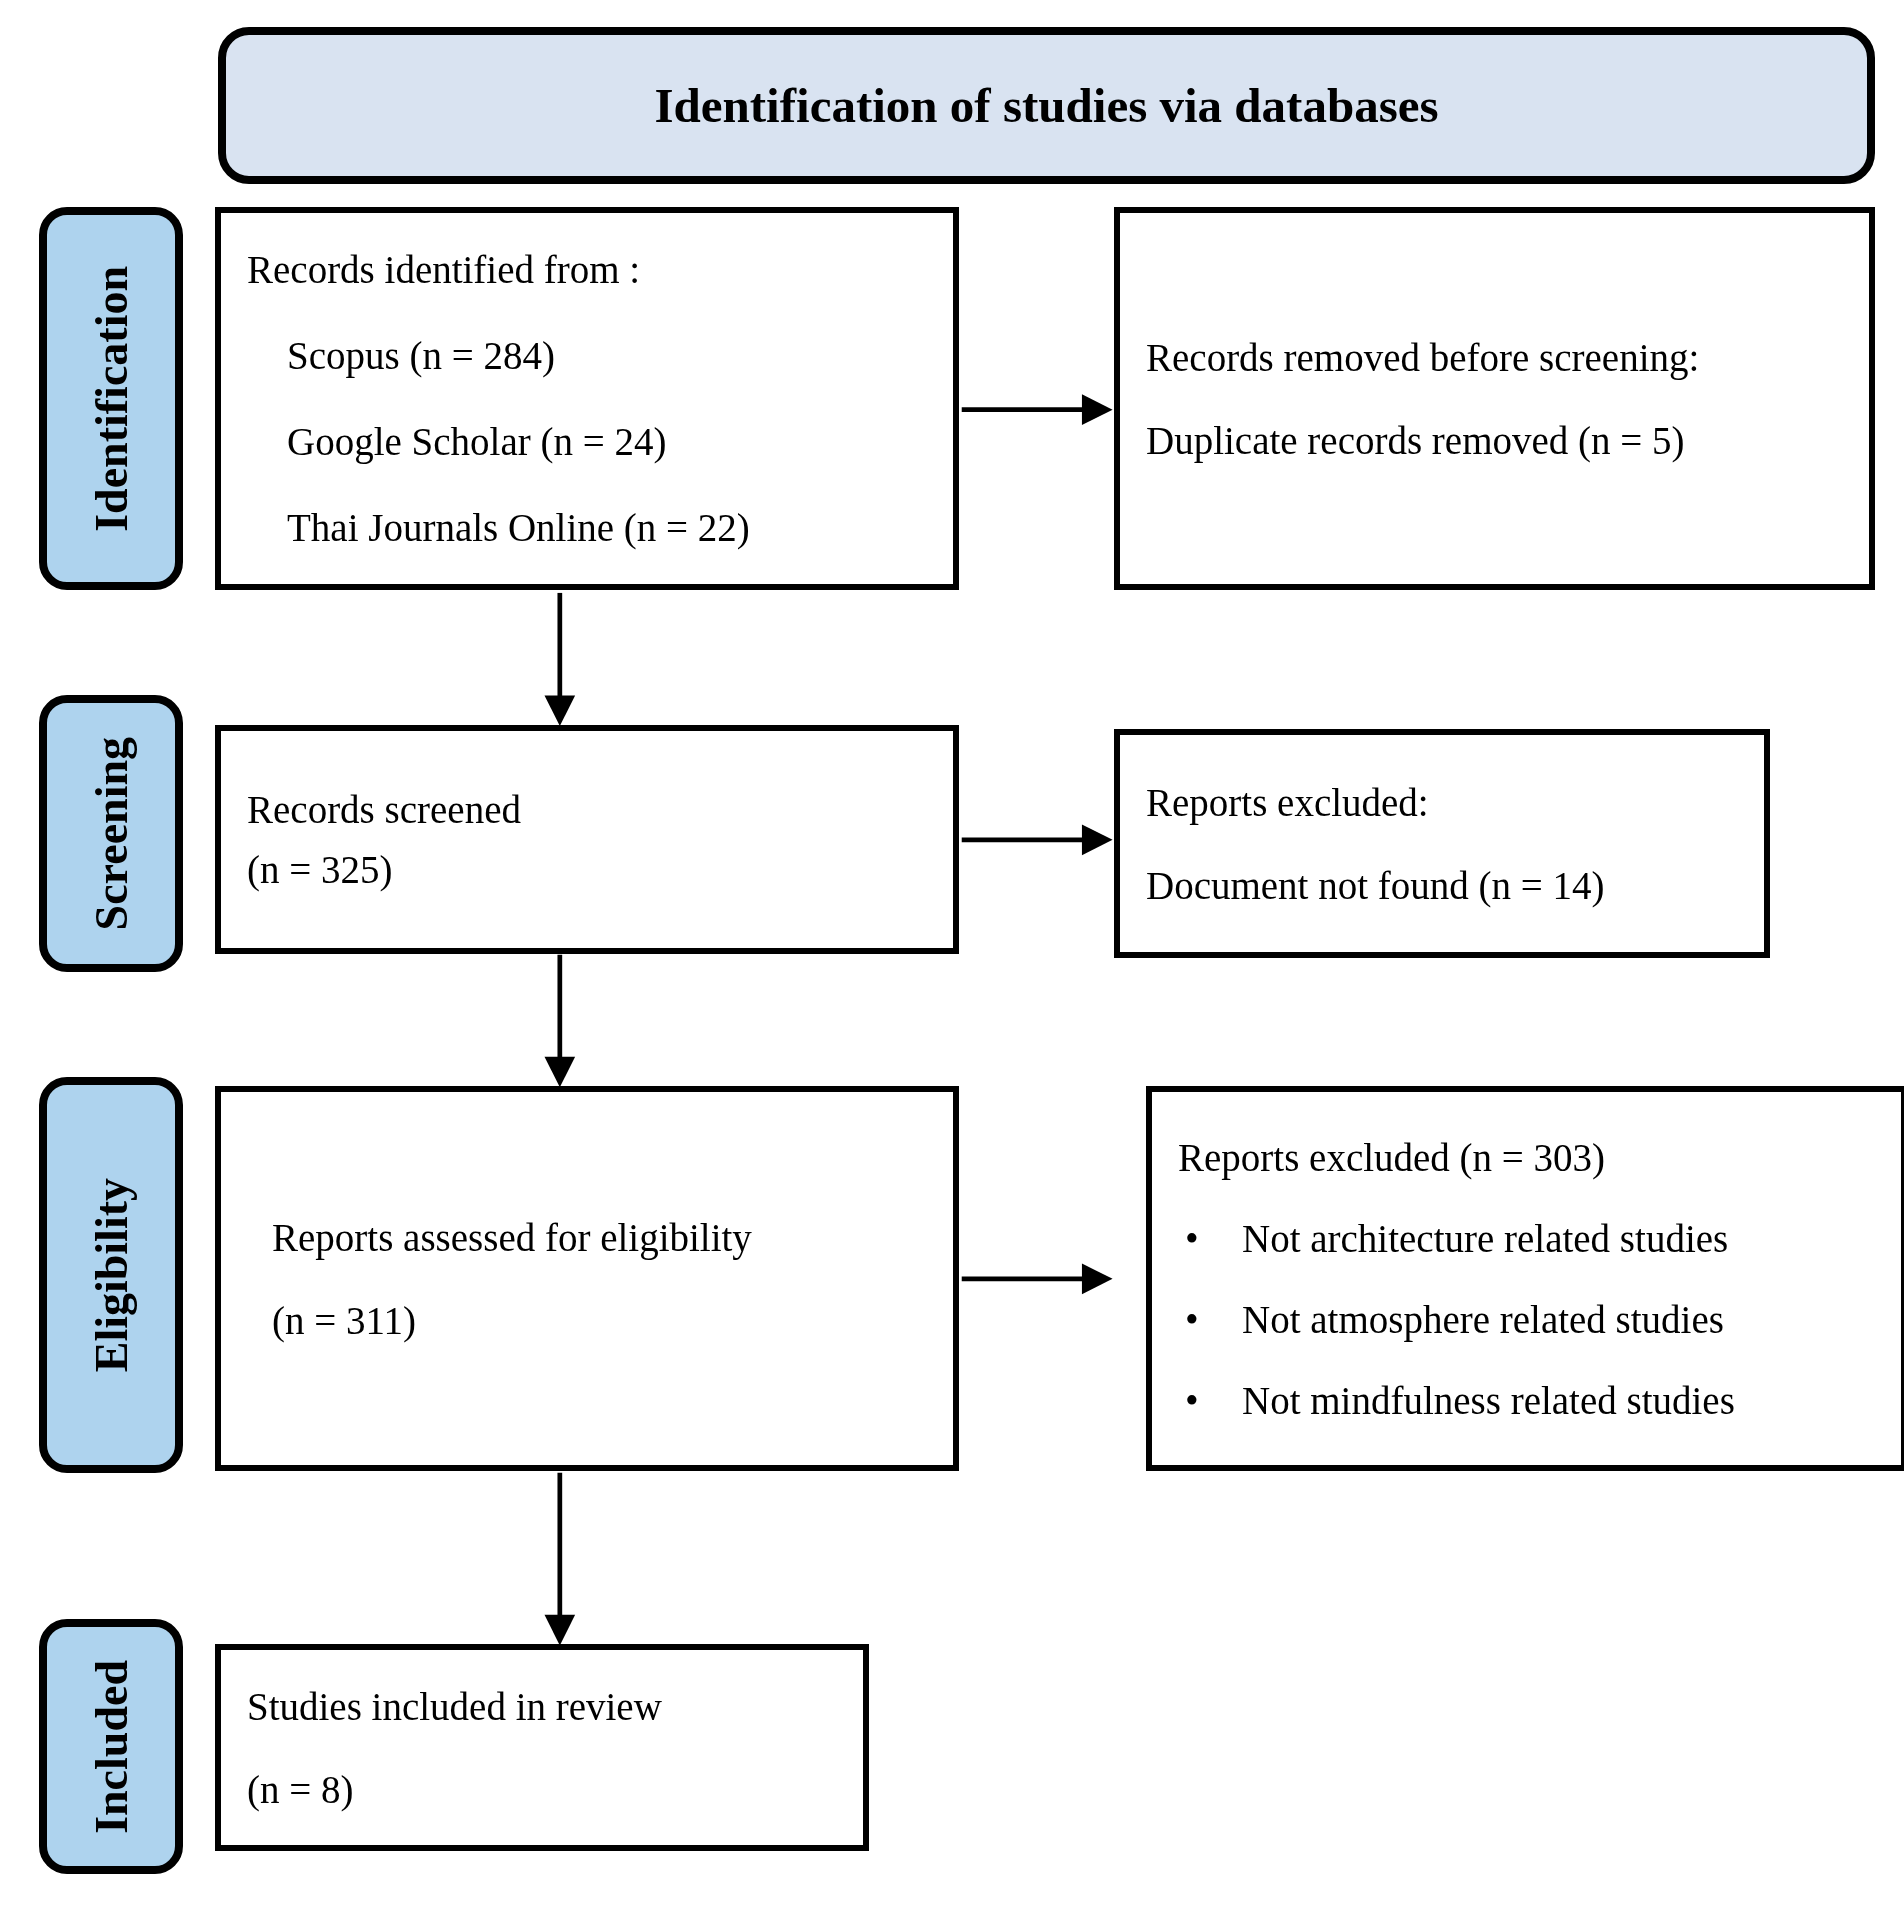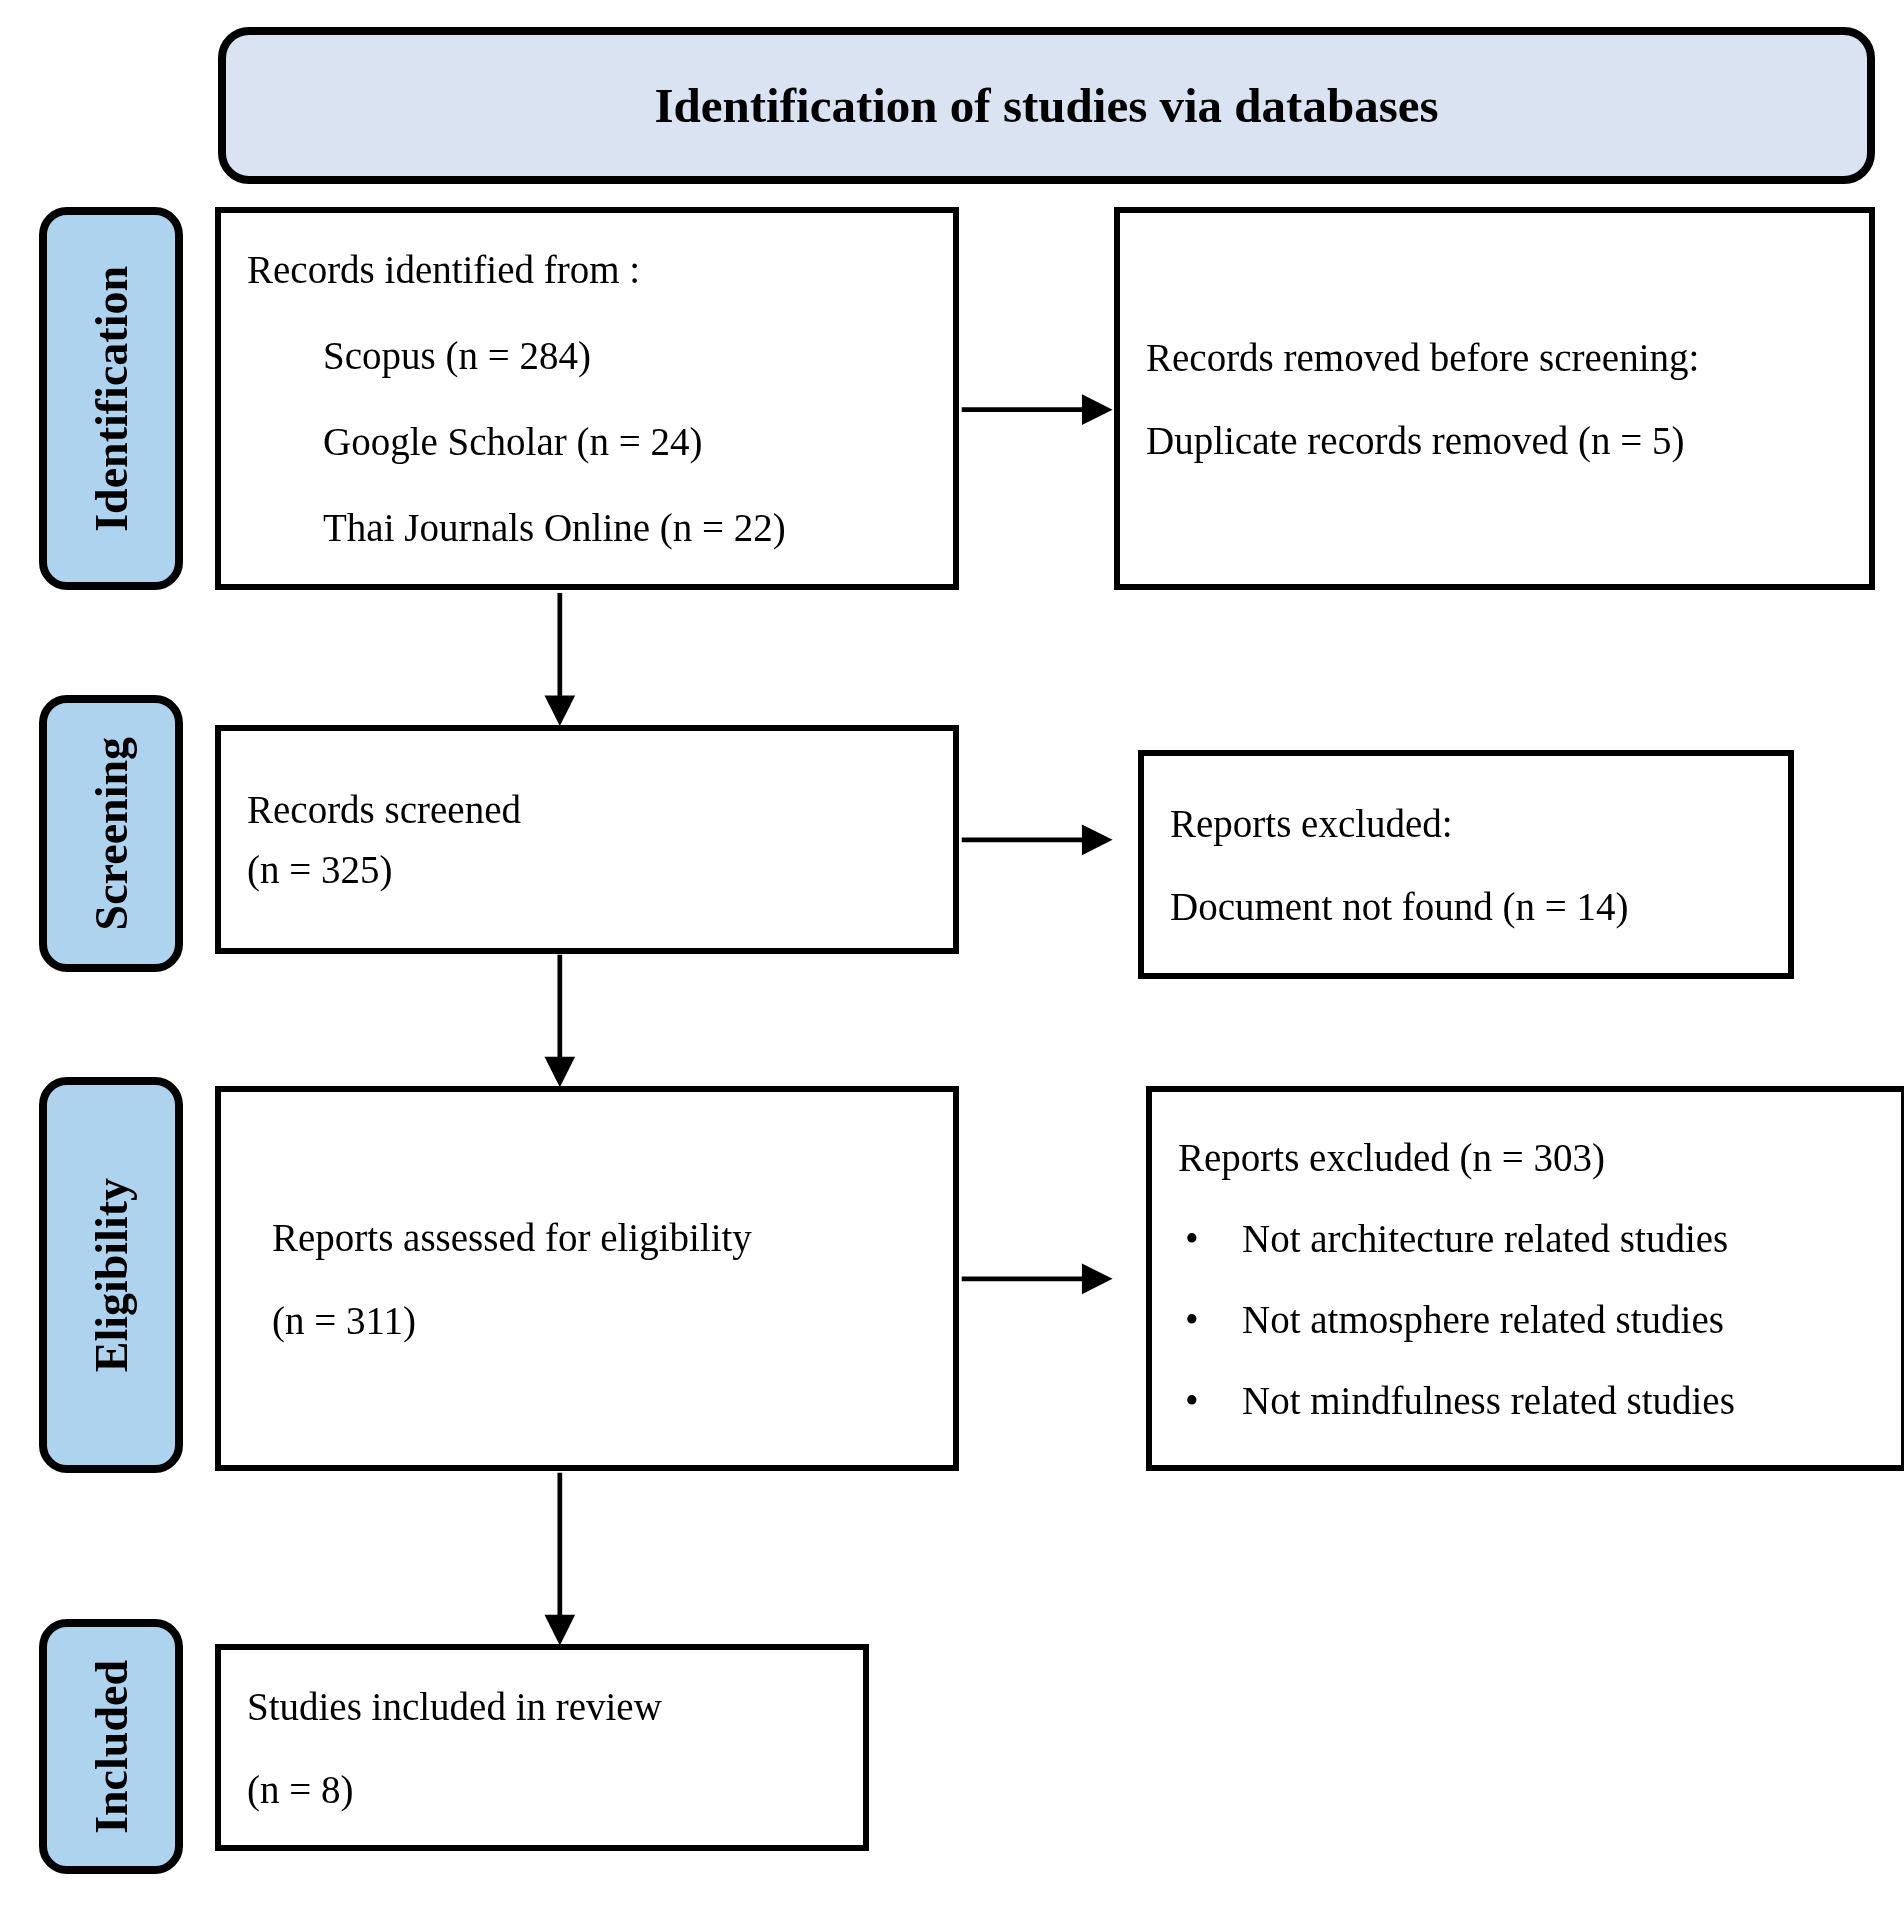--- a/index.html
+++ b/index.html
@@ -62,32 +62,32 @@
     position:absolute;
     background:var(--box-fill);
     border:6.5px solid var(--border);
     box-sizing:border-box;
     display:flex;flex-direction:column;justify-content:center;
     font-size:39px;
     line-height:1;
     z-index:2;
   }
   .flow-box .line{padding-left:26px;padding-right:11.8px;}
-  .flow-box .line.indent{padding-left:102px;}
+  .flow-box .line.indent{padding-left:66px;}
   .gap80{row-gap:47px;}
   .gap75{row-gap:44px;}
   .gap72{row-gap:42px;}
   .bullet-line{display:flex;align-items:flex-start;padding-left:26px;padding-right:11.8px;}
   .bullet-dot{width:64px;flex:0 0 64px;padding-left:7px;box-sizing:border-box;}
   .bullet-text{flex:1;}
   
   #box-records-identified{left:215px;top:207px;width:744px;height:383px;}
   #box-records-removed  {left:1114px;top:207px;width:761px;height:383px;}
   #box-records-screened {left:215px;top:725px;width:744px;height:229px;gap:21px;}
-  #box-reports-excluded-screening{left:1114px;top:750px;width:656px;height:229px;margin-left:24px;}
+  #box-reports-excluded-screening{left:1114px;top:729px;width:656px;height:229px;}
   #box-reports-assessed {left:215px;top:1086px;width:744px;height:385px;padding-left:25px;}
   #box-reports-excluded-eligibility{left:1146px;top:1086px;width:761px;height:385px;}
   #box-studies-included {left:215px;top:1644px;width:654px;height:207px;}
   #stage-identification{top:207px;height:383px;}
   #stage-screening     {top:695px;height:277px;}
   #stage-eligibility   {top:1077px;height:396px;}
   #stage-included      {top:1619px;height:255px;}
 </style>
 </head>
 <body>

